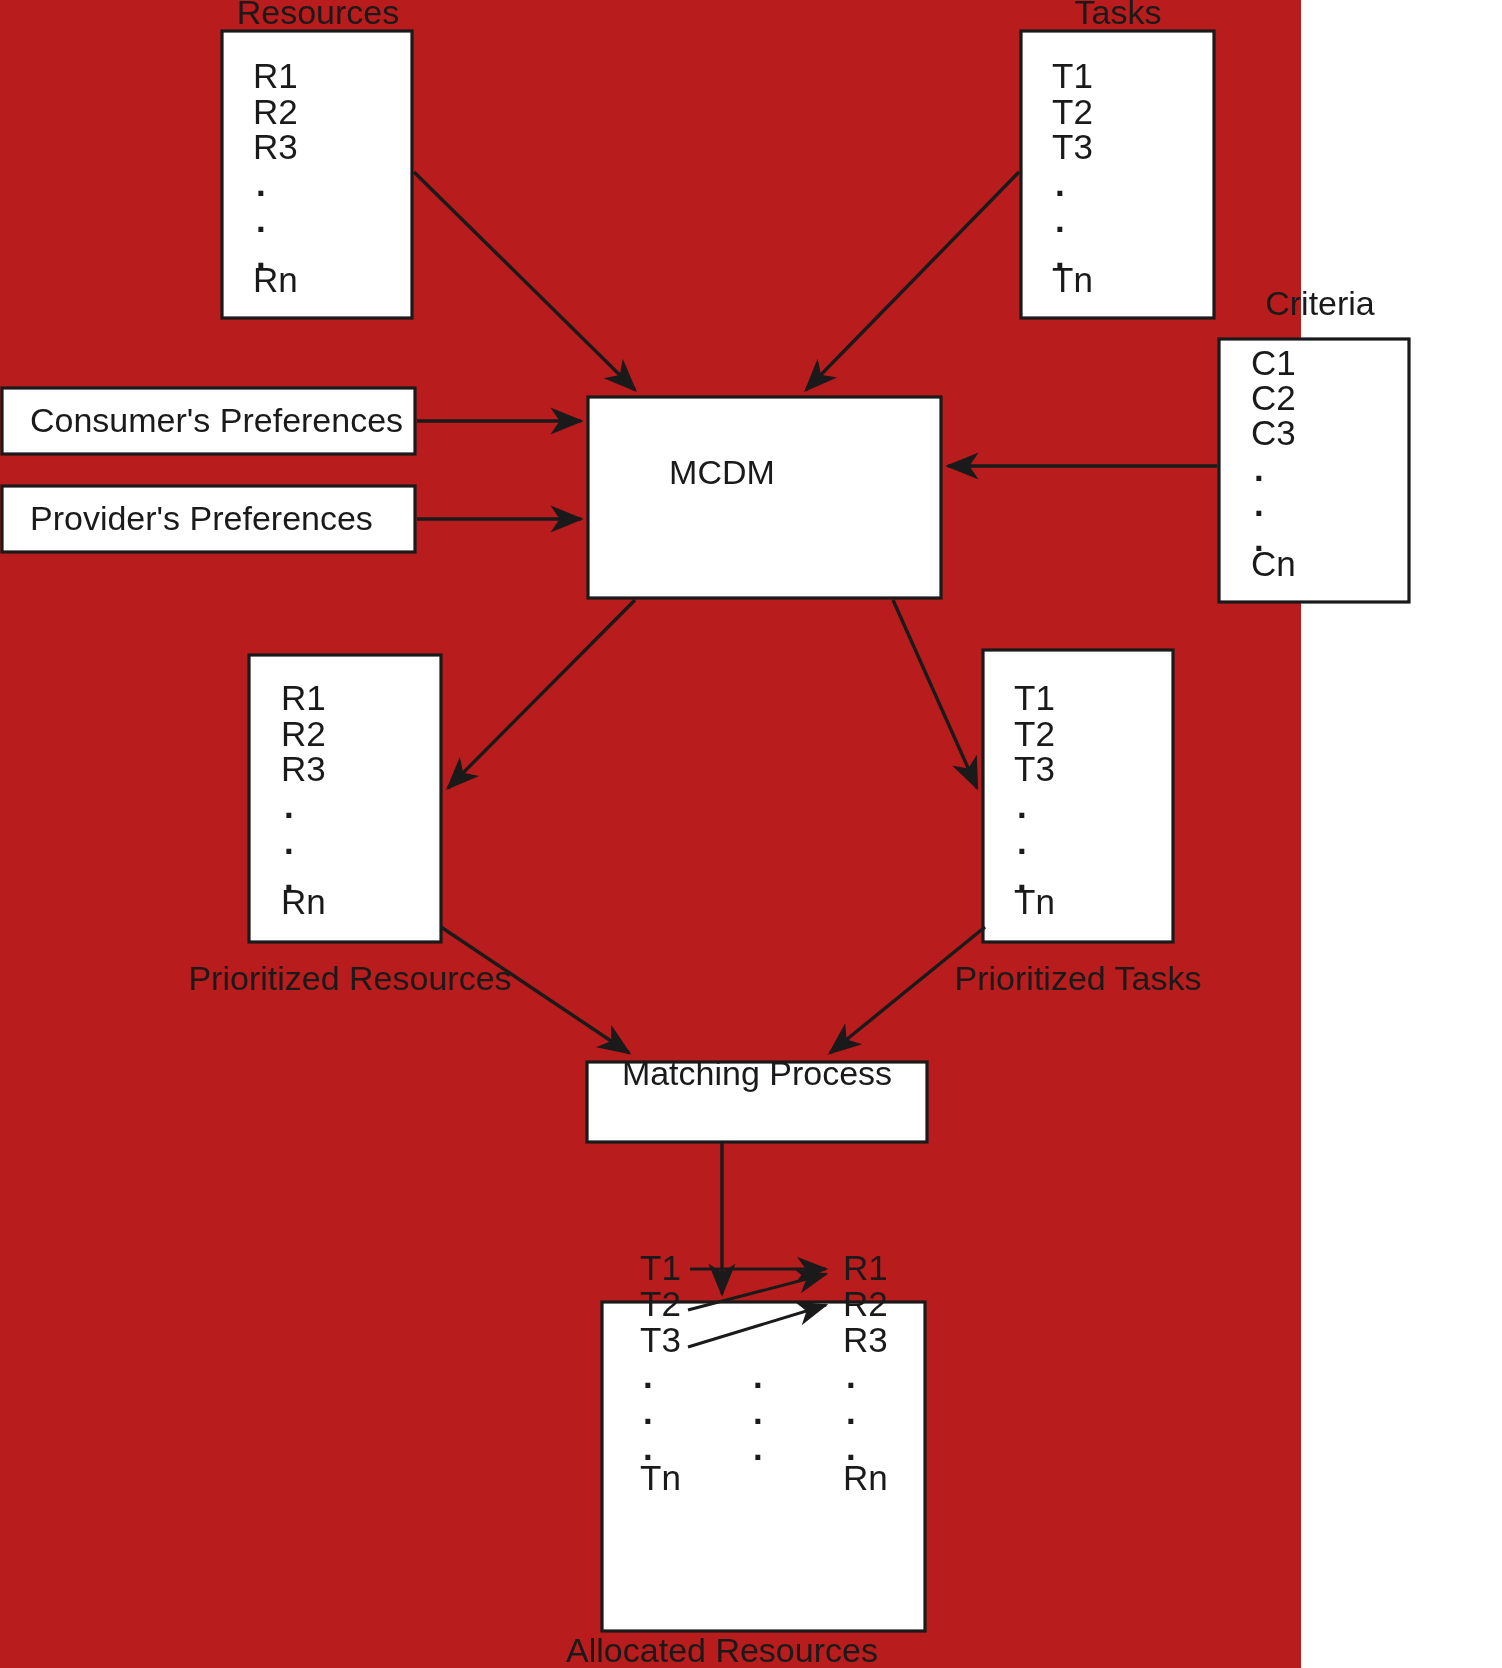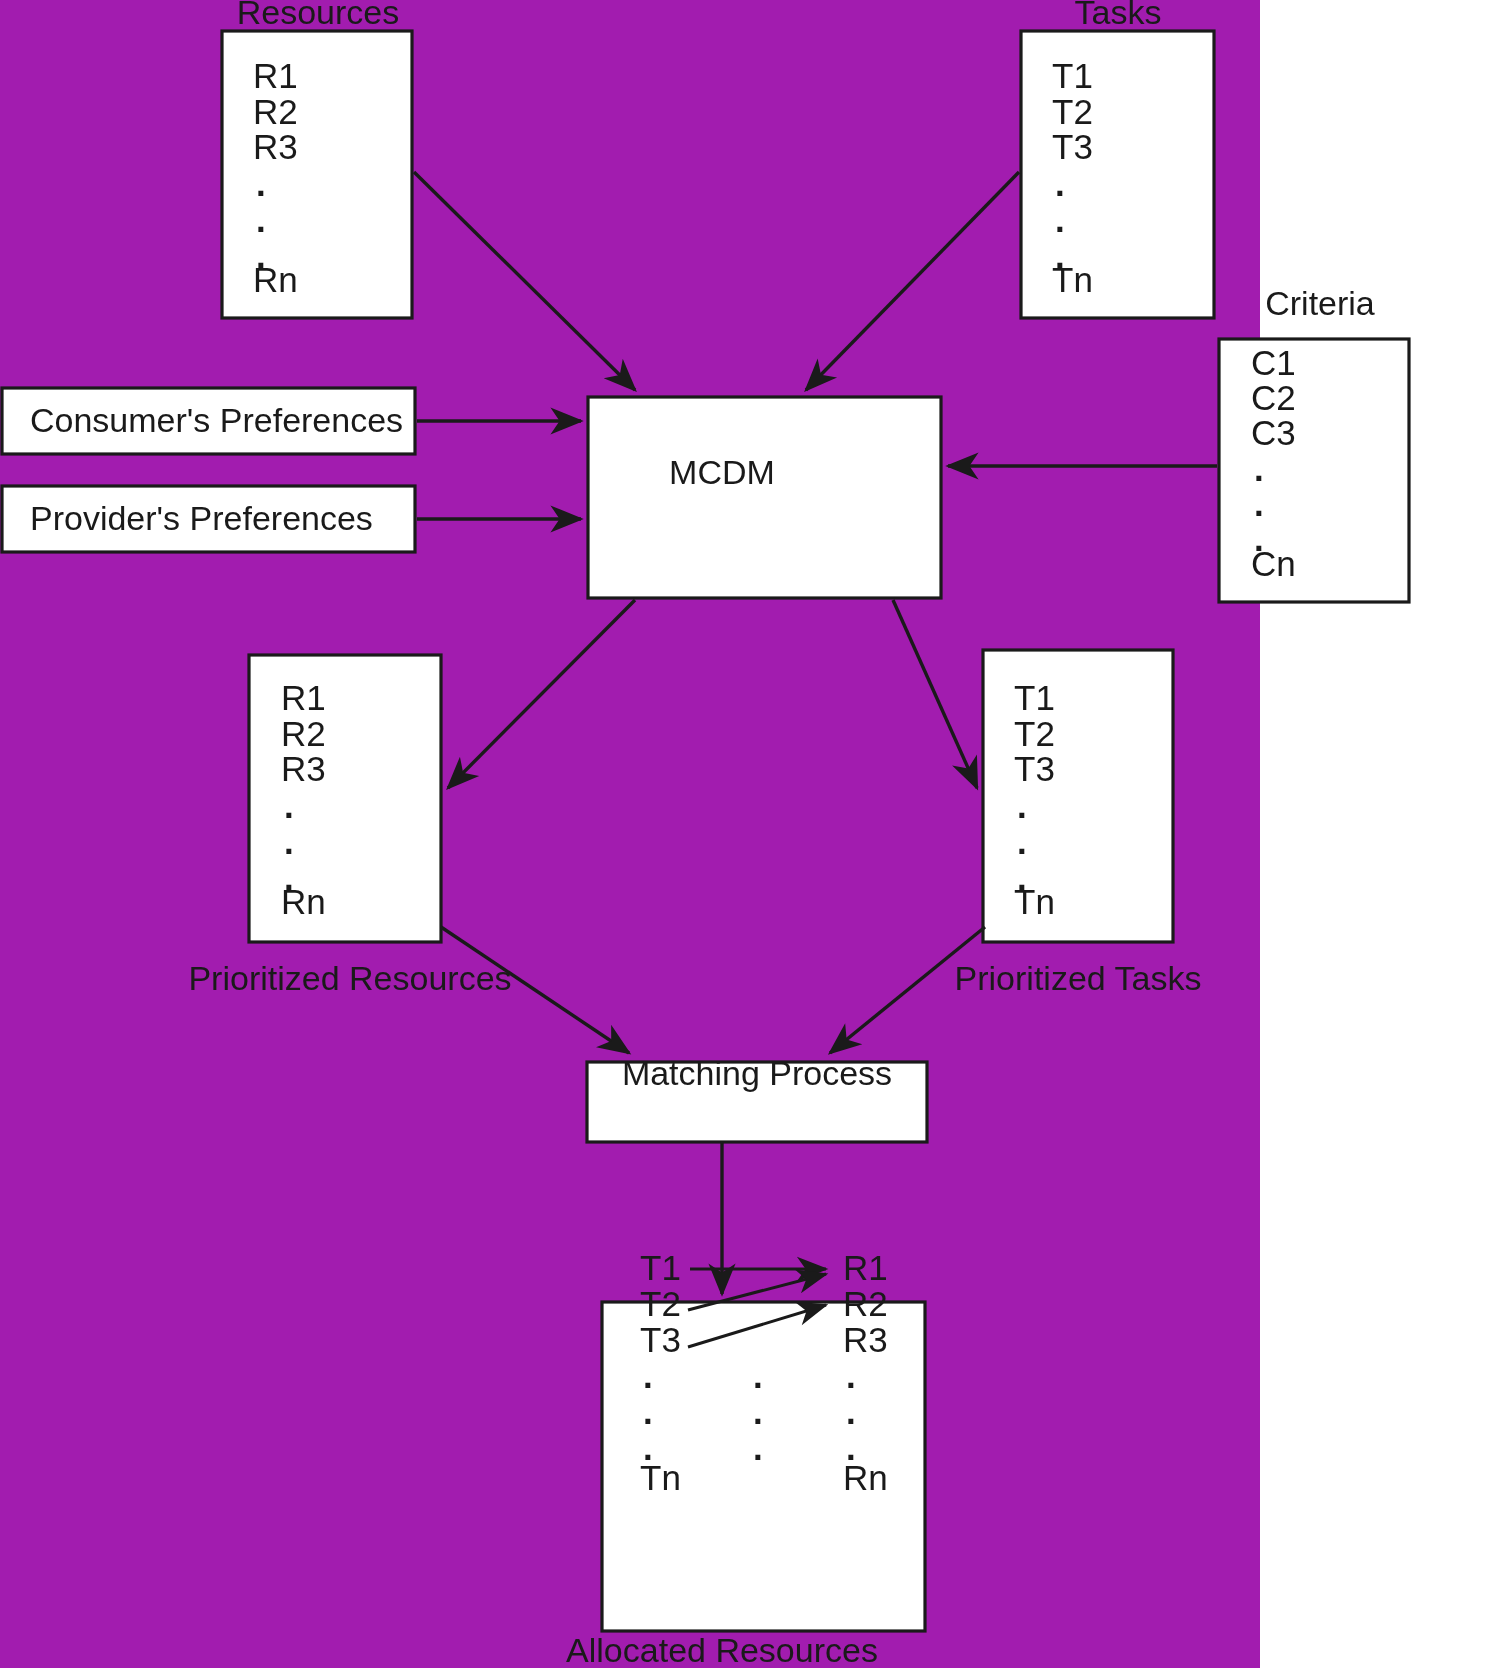--- a/index.html
+++ b/index.html
@@ -4,22 +4,23 @@
 <style>
   html, body {
     margin: 0;
     padding: 0;
     background: #ffffff;
   }
   #page {
     position: relative;
     width: 1260px;
     height: 1668px;
-    background: #a21caf;
+    background: #b91c1c;
     font-family: "Liberation Sans", sans-serif;
+    padding-left: 41px;
   }
   svg#diagram {
     position: absolute;
     top: 0;
     left: 0;
     width: 1502px;
     height: 1668px;
     display: block;
   }
   .box {

